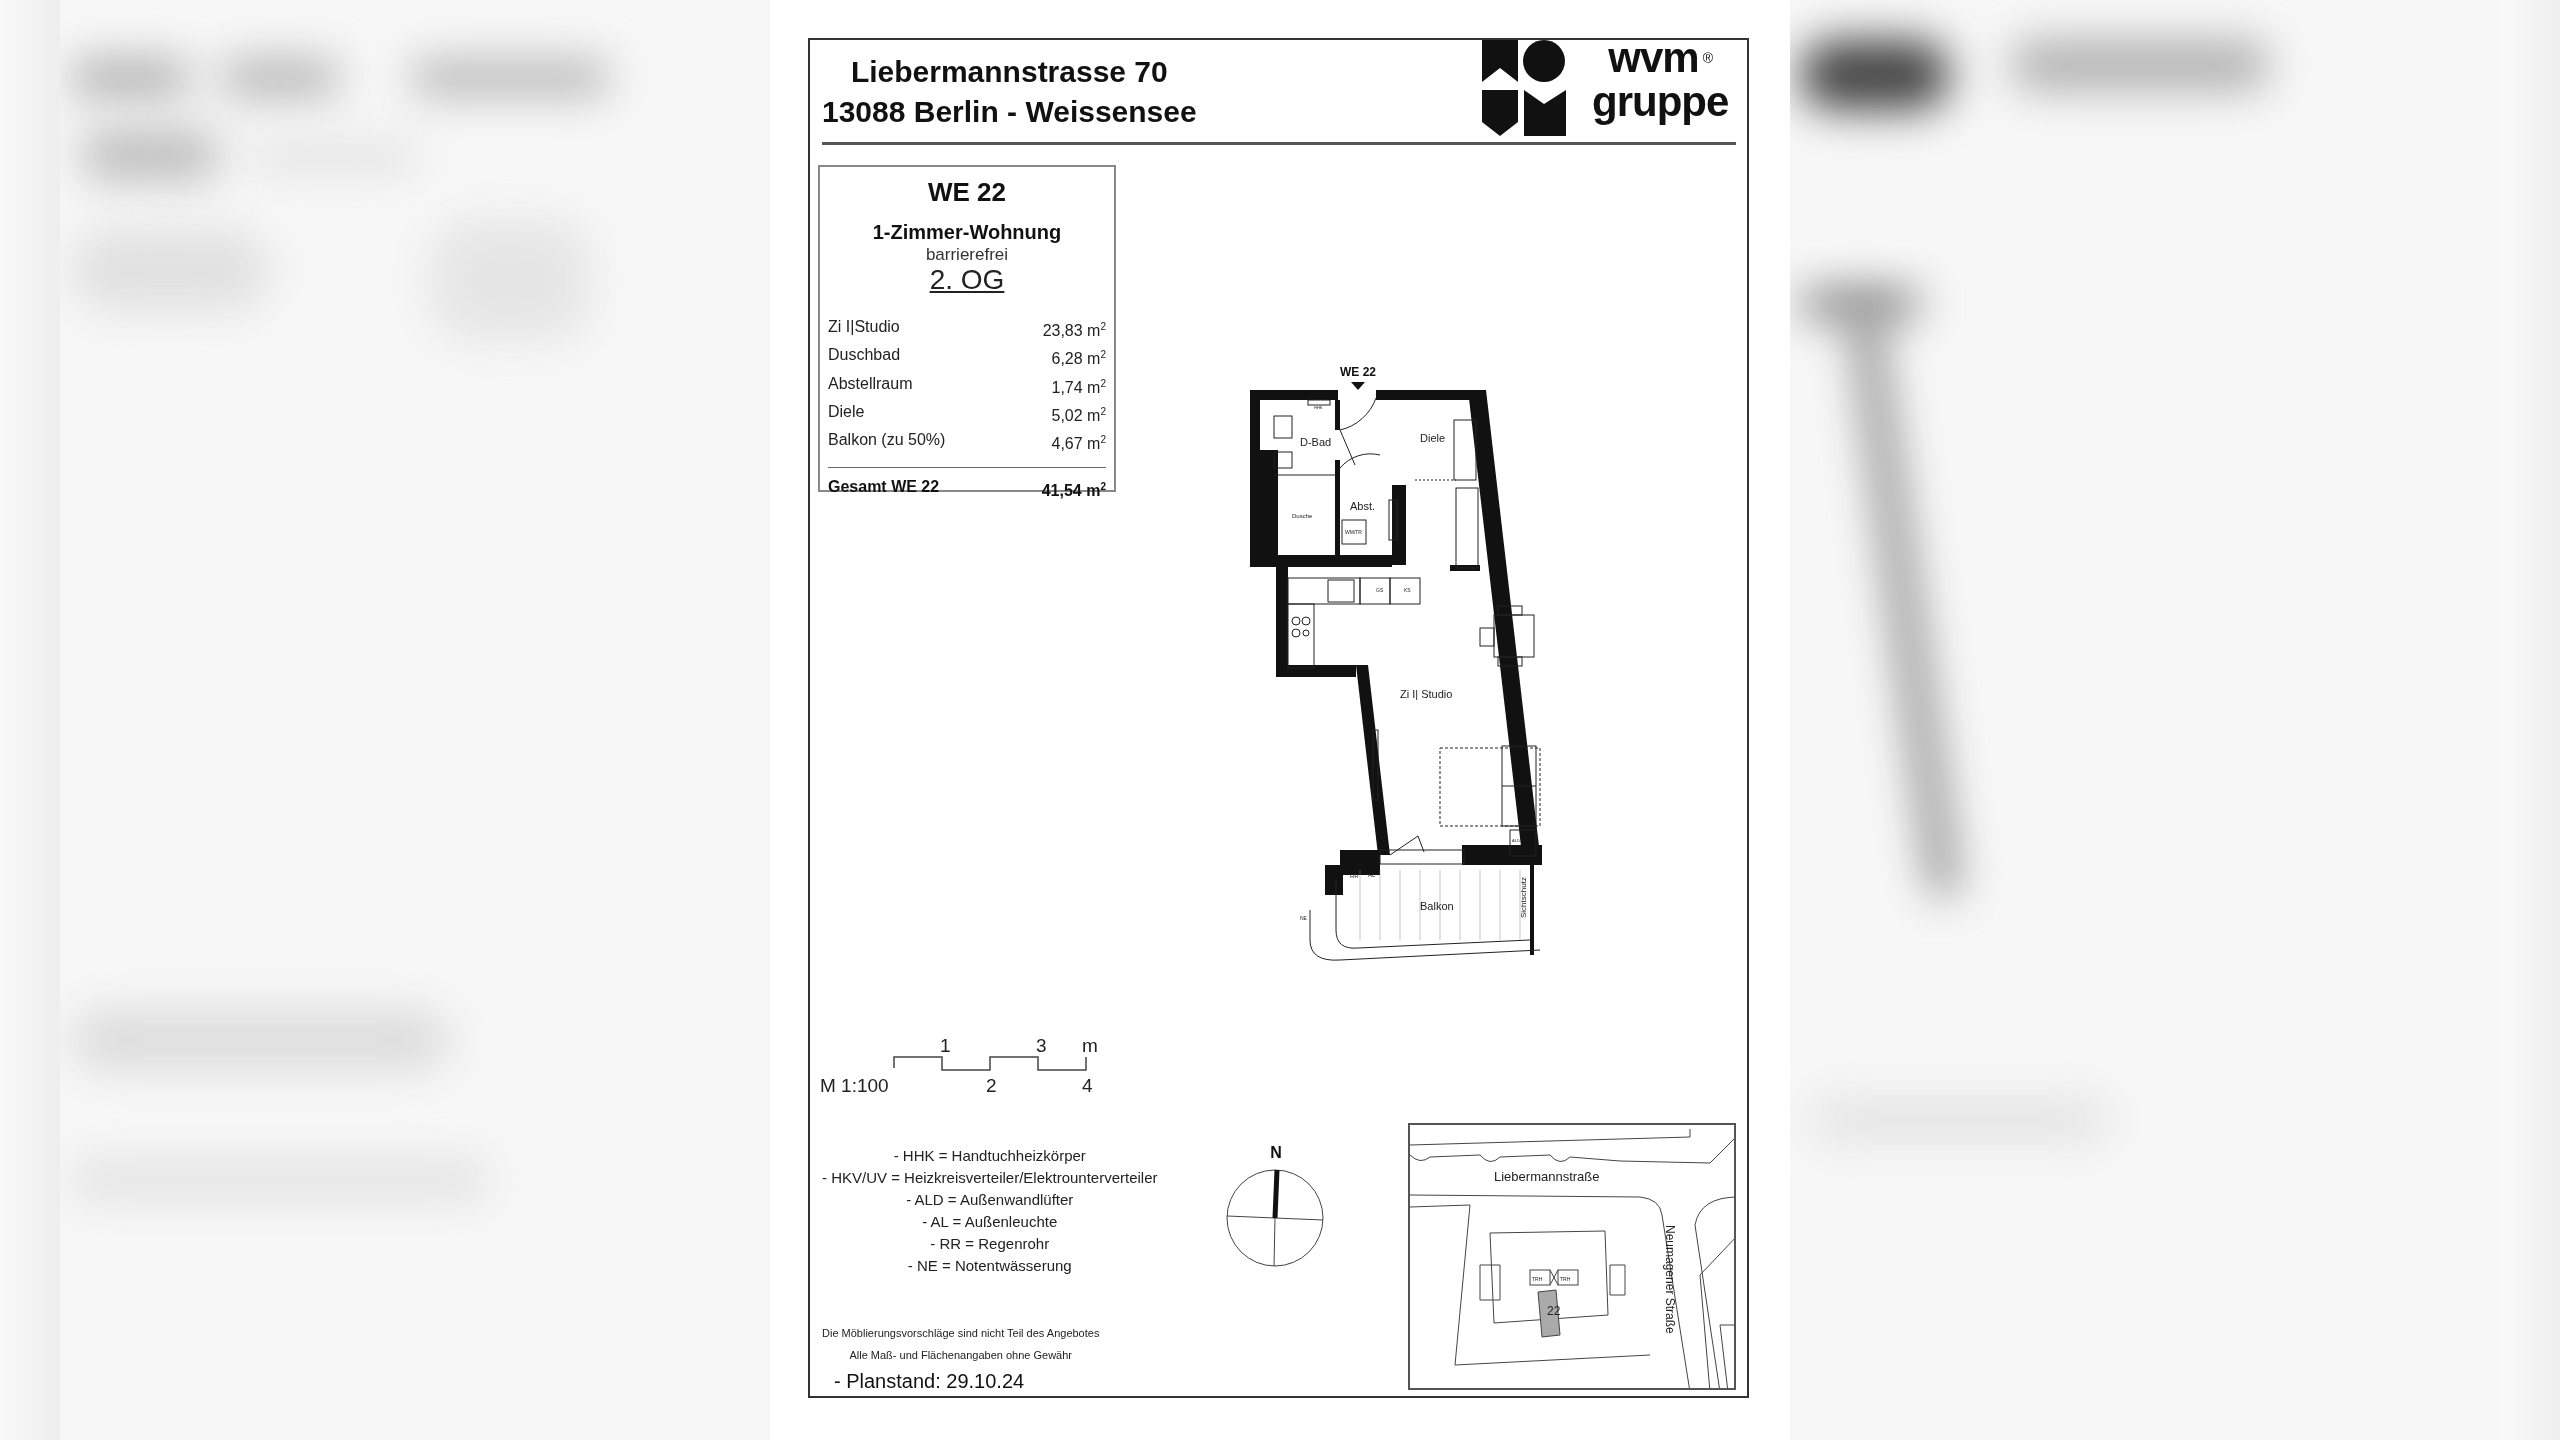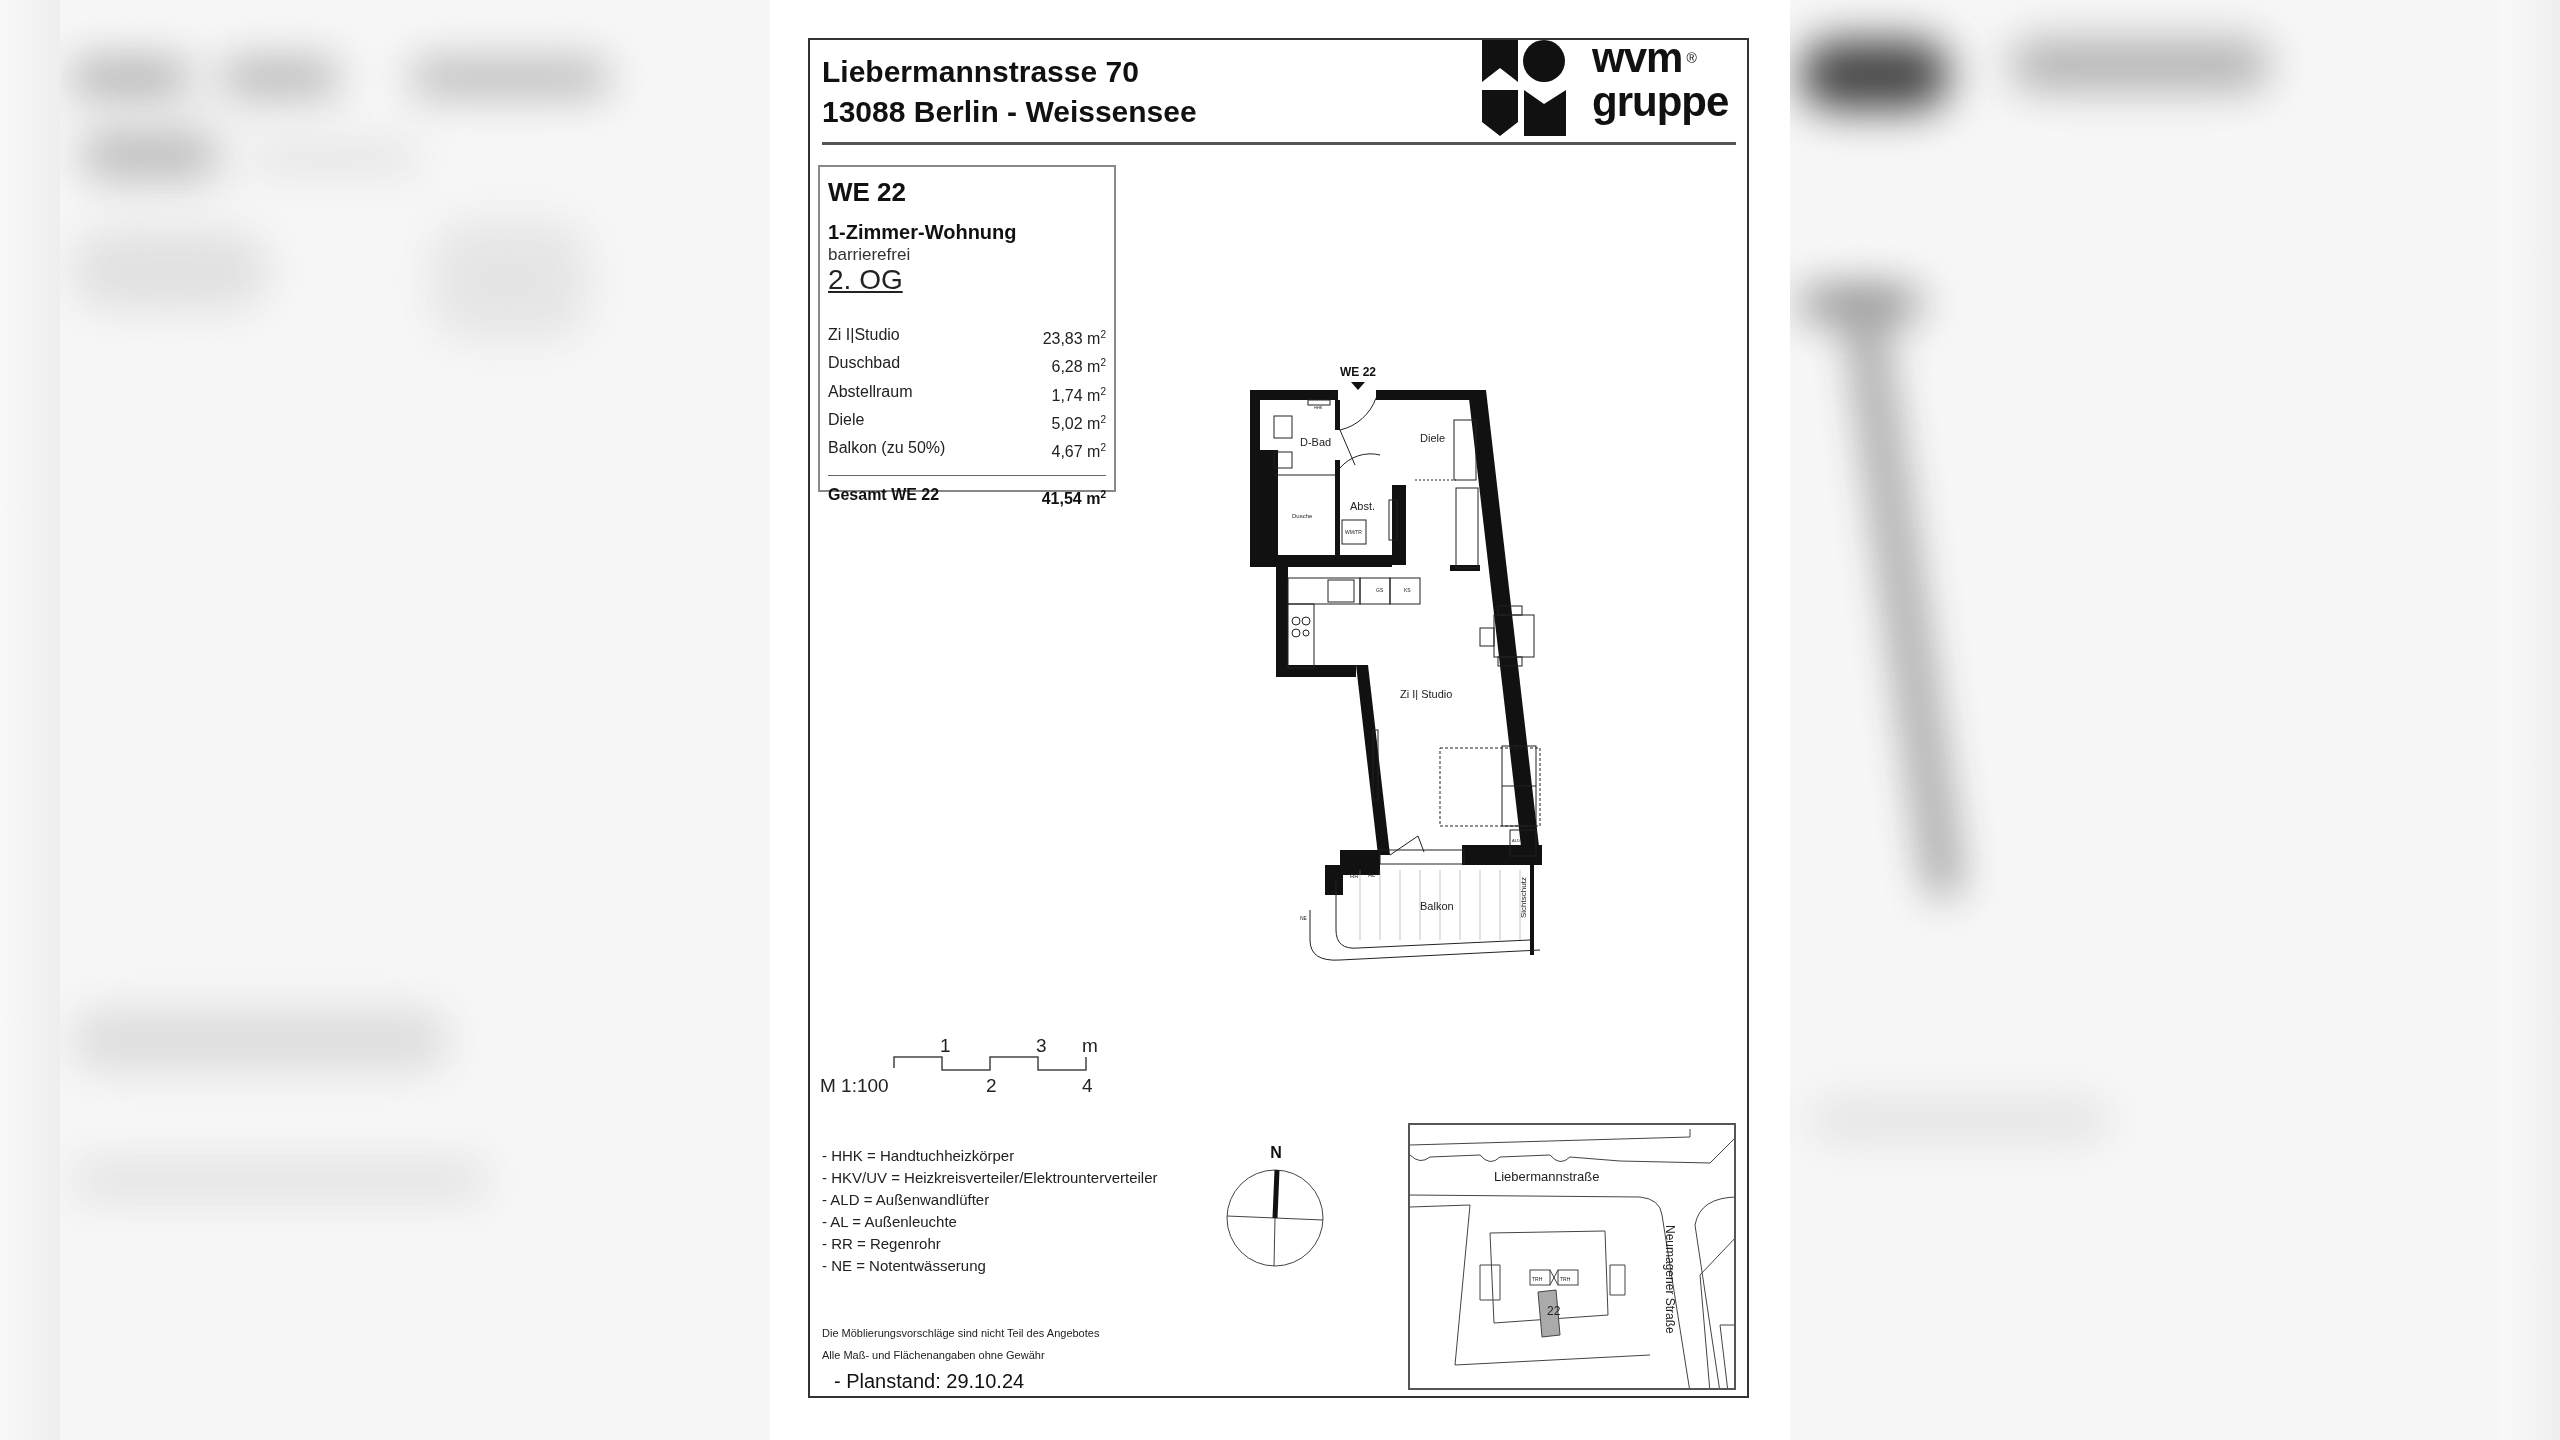--- a/index.html
+++ b/index.html
@@ -1,33 +1,33 @@
 <!DOCTYPE html>
 <html><head>
 <meta charset="utf-8">
 <style>
   html, body { margin:0; padding:0; }
   body { width:2560px; height:1440px; position:relative; overflow:hidden; background:#fafafa; font-family:"Liberation Sans", sans-serif; color:#111; }
   .bg { position:absolute; top:0; height:1440px; overflow:hidden; background:#f7f7f7; }
   .bg-left { left:0; width:770px; }
   .bg-right { left:1790px; width:770px; }
   .blob { position:absolute; border-radius:40px; filter:blur(22px); }
-  .page { position:absolute; left:770px; top:0; width:1020px; height:1440px; background:#fff; }
+  .page { position:absolute; left:770px; top:0; width:1020px; height:1440px; background:#fff;text-align:center; }
   .frame { position:absolute; left:38px; top:38px; width:941px; height:1360px; border:2px solid #333; box-sizing:border-box; }
   .addr { position:absolute; left:52px; top:52px; font-weight:bold; font-size:30px; line-height:40px; color:#111; }
   .hrule { position:absolute; left:52px; top:142px; width:914px; height:3px; background:#555; }
   .logo { position:absolute; left:706px; top:40px; width:270px; height:100px; }
   .logo-text { position:absolute; left:822px; top:36px; font-weight:bold; font-size:42px; line-height:44px; letter-spacing:-1px; color:#111; }
   .logo-text .reg { font-size:14px; vertical-align:top; margin-left:4px; font-weight:normal; }
   .info { position:absolute; left:48px; top:165px; width:298px; height:327px; border:2px solid #888; box-sizing:border-box; padding:10px 8px; }
   .info .we { font-weight:bold; font-size:26px; line-height:30px; }
   .info .type { font-weight:bold; font-size:20px; line-height:26px; margin-top:12px; }
   .info .bf { font-size:17px; line-height:20px; color:#333; }
   .info .og { font-size:28px; line-height:30px; color:#222;text-decoration:underline; }
-  .info .rows { margin-top:28px; }
+  .info .rows { margin-top:20px; }
   .info .row { display:flex; justify-content:space-between; font-size:16px; line-height:24px; color:#222; }
   .info sup { font-size:10px; }
   .info .sep { height:1px; background:#666; margin:10px 0 8px; }
   .info .total { display:flex; justify-content:space-between; font-weight:bold; font-size:16px; line-height:22px; }
   .plan { position:absolute; left:470px; top:350px; width:360px; height:620px; }
   .scale { position:absolute; left:50px; top:1035px; width:320px; height:70px; }
   .scale .lbl { position:absolute; font-size:19px; color:#222; }
   .legend { position:absolute; left:52px; top:1125px; font-size:15px; line-height:22px; color:#222;margin-top:20px; }
   .compass { position:absolute; left:450px; top:1140px; width:110px; height:130px; }
   .sitemap { position:absolute; left:638px; top:1123px; width:328px; height:267px; border:2px solid #555; box-sizing:border-box; overflow:hidden; }

